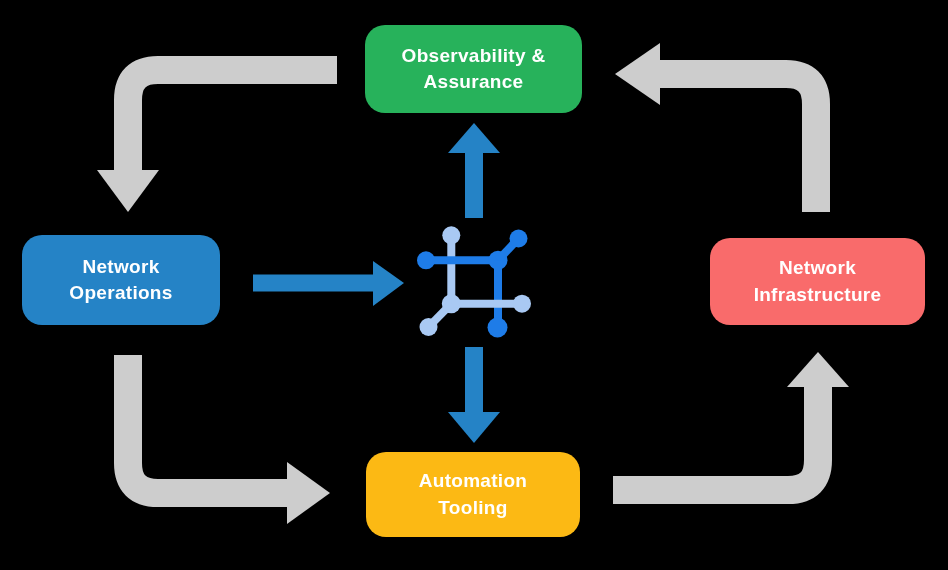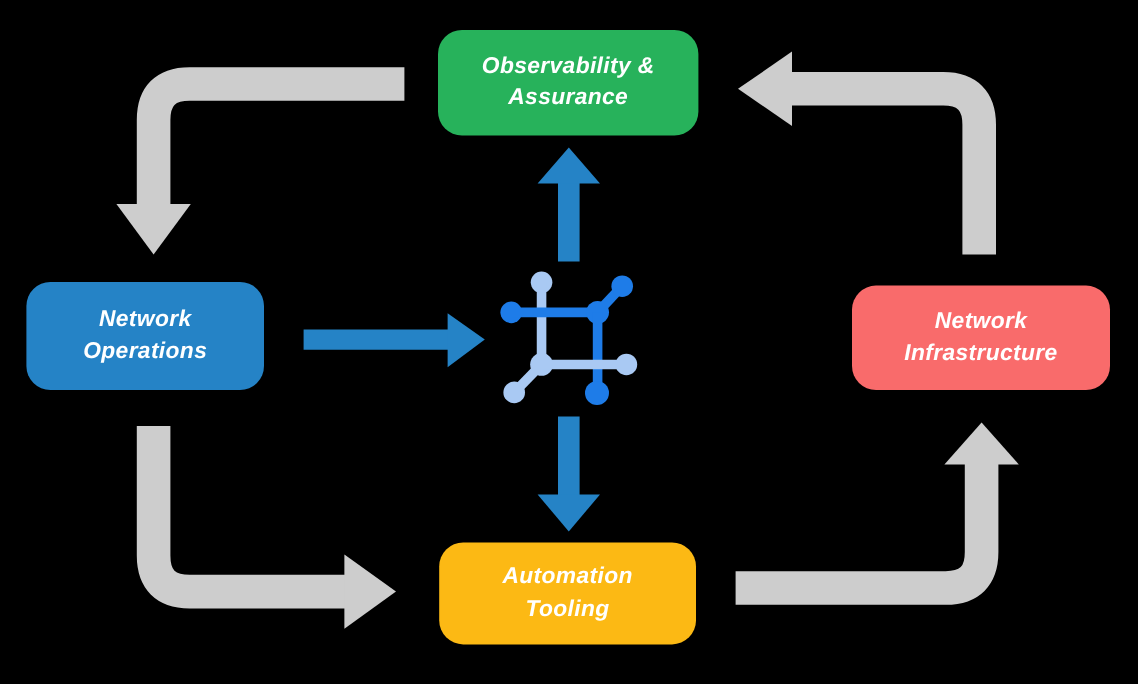--- a/index.html
+++ b/index.html
@@ -28,21 +28,20 @@
     border-radius: 20px;
     color: #ffffff;
     font-size: 19px;
     font-weight: bold;
     letter-spacing: 0.3px;
     line-height: 1.38;
     text-align: center;
   }
   .node .label {
     max-width: 172px;
-    font-style: italic;
   }
   .node-observability {
     left: 365px; top: 25px; width: 217px; height: 88px;
     background: #27B25B;
   }
   .node-operations {
     left: 22px; top: 235px; width: 198px; height: 90px;
     background: #2583C6;
   }
   .node-infrastructure {

